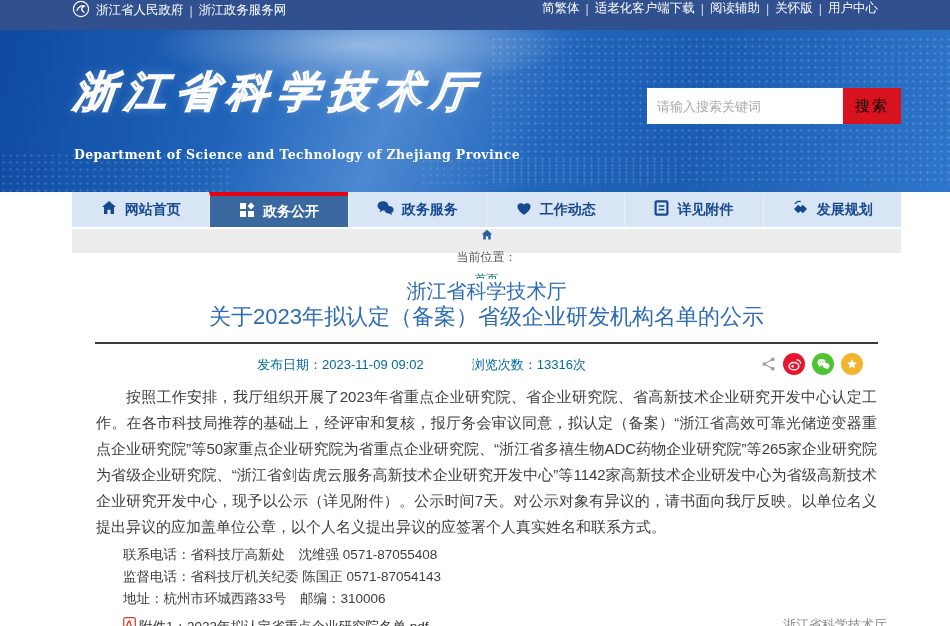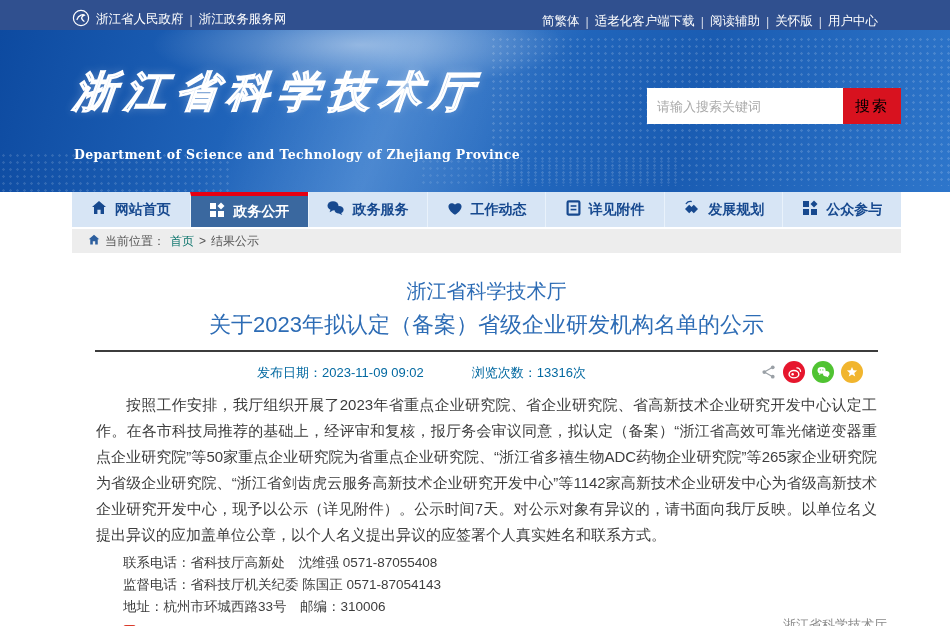--- a/index.html
+++ b/index.html
@@ -1,20 +1,20 @@
 <!DOCTYPE html>
 <html><head>
 <meta charset="utf-8">
 <style>
   * { margin:0; padding:0; box-sizing:border-box; }
   html,body { width:950px; height:626px; overflow:hidden; background:#fff;
     font-family:"Liberation Sans","DejaVu Sans",sans-serif; }
 
   
-  .topbar { height:30px; background:#30508f; display:flex; align-items:flex-end;
+  .topbar { height:30px; background:#30508f; display:flex; align-items:flex-start;
     justify-content:space-between; padding:0 72px; color:#fff; font-size:12.5px; }
   .topbar .left, .topbar .right { display:flex; align-items:center; gap:6px; }
   .topbar a { color:#fff; text-decoration:none; cursor:pointer; }
   .topbar .sep { color:rgba(255,255,255,.75); }
 
   
   .banner { position:relative; height:162px; overflow:hidden;
     background:linear-gradient(105deg,#0d4aa0 0%,#2a72c8 40%,#1a5cb2 72%,#2e76cb 100%); }
   .beam { position:absolute; inset:0;
     background:linear-gradient(112deg,transparent 26%,rgba(255,255,255,.16) 42%,transparent 58%); }
@@ -45,27 +45,27 @@
   
   .nav { margin-left:72px; width:829px; height:35px; background:#d7e5f5; display:flex; }
   .nav-item { flex:1; display:flex; align-items:center; justify-content:center; gap:8px;
     font-size:14px; font-weight:bold; color:#17498f; cursor:pointer; height:35px; }
   .nav-item + .nav-item { border-left:1px solid #e9f2fb; }
   .nav-item svg { flex:none; }
   .nav-item.active { background:#3a689f; color:#fff; border-top:4px solid #e60012; }
 
   
   .crumb { margin:2px 0 0 72px; width:829px; height:24px; background:#ededed;
-    display:flex; align-items:center; gap:5px; padding:0 16px; font-size:12px; color:#555; }
+    display:flex; align-items:center; gap:5px; padding:0 24px; font-size:12px; color:#555;flex-direction:column; }
   .crumb a { color:#0f766e; text-decoration:none; cursor:pointer; }
 
   
   .content { margin-left:72px; width:829px; background:#fff; position:relative; }
   .t1 { margin-top:26px; text-align:center; color:#2d6cb5; font-size:20px; line-height:24px; }
-  .t2 { margin-top:8px; text-align:center; color:#2d6cb5; font-size:22px; line-height:28px; }
+  .t2 { margin-top:0; text-align:center; color:#2d6cb5; font-size:22px; line-height:28px; }
   .divider { margin:11px 23px 0; height:2px; background:#3c3c3c; }
   .meta { margin-top:8px; height:26px; position:relative; font-size:13px; color:#0369a1;
     display:flex; align-items:center; justify-content:center; gap:48px; padding-right:130px; }
   .meta b { font-weight:normal; }
   .share { position:absolute; right:38px; top:1px; display:flex; align-items:center; gap:7px; }
   .share .glyph { cursor:pointer; display:inline-flex; }
   .share .circ { width:22px; height:22px; border-radius:50%; display:inline-flex;
     align-items:center; justify-content:center; cursor:pointer; }
   .c-red { background:#e6162d; } .c-green { background:#50c332; } .c-yellow { background:#f1b52e; }
 
@@ -165,29 +165,20 @@
           <line x1="4.6" y1="9.6" x2="10.4" y2="9.6" stroke="currentColor" stroke-width="1.6"></line>
         </svg></span>
     <span>详见附件</span>
   </div>
   <div class="nav-item">
     <span><svg width="17" height="16" viewBox="0 0 17 16" fill="currentColor">
           <path d="M2 9 L6.2 4.8 L8.5 7 L10.8 4.8 L15 9 L10.8 13.2 L8.5 11 L6.2 13.2 Z"></path>
           <path d="M3.2 3.6 C4.4 2 6.4 1.2 8.2 1.5" fill="none" stroke="currentColor" stroke-width="1.3" stroke-linecap="round"></path>
         </svg></span>
     <span>发展规划</span>
-  </div>
-  <div class="nav-item">
-    <span><svg width="16" height="16" viewBox="0 0 16 16" fill="currentColor">
-          <rect x="1" y="1" width="6" height="6"></rect>
-          <rect x="1" y="9" width="6" height="6"></rect>
-          <rect x="9" y="9" width="6" height="6"></rect>
-          <path d="M12 0.5 L15.5 4 L12 7.5 L8.5 4 Z"></path>
-        </svg></span>
-    <span>公众参与</span>
   </div>
 </div>
 
 <div class="crumb">
   <span><svg width="12" height="12" viewBox="0 0 16 16" fill="#2d5f9e">
         <path d="M8 1 L15 7 H13 V14 H9.6 V9.8 H6.4 V14 H3 V7 H1 Z"></path>
       </svg></span>
   <span>当前位置：</span>
   <a>首页</a>
   <span>&gt;</span>

